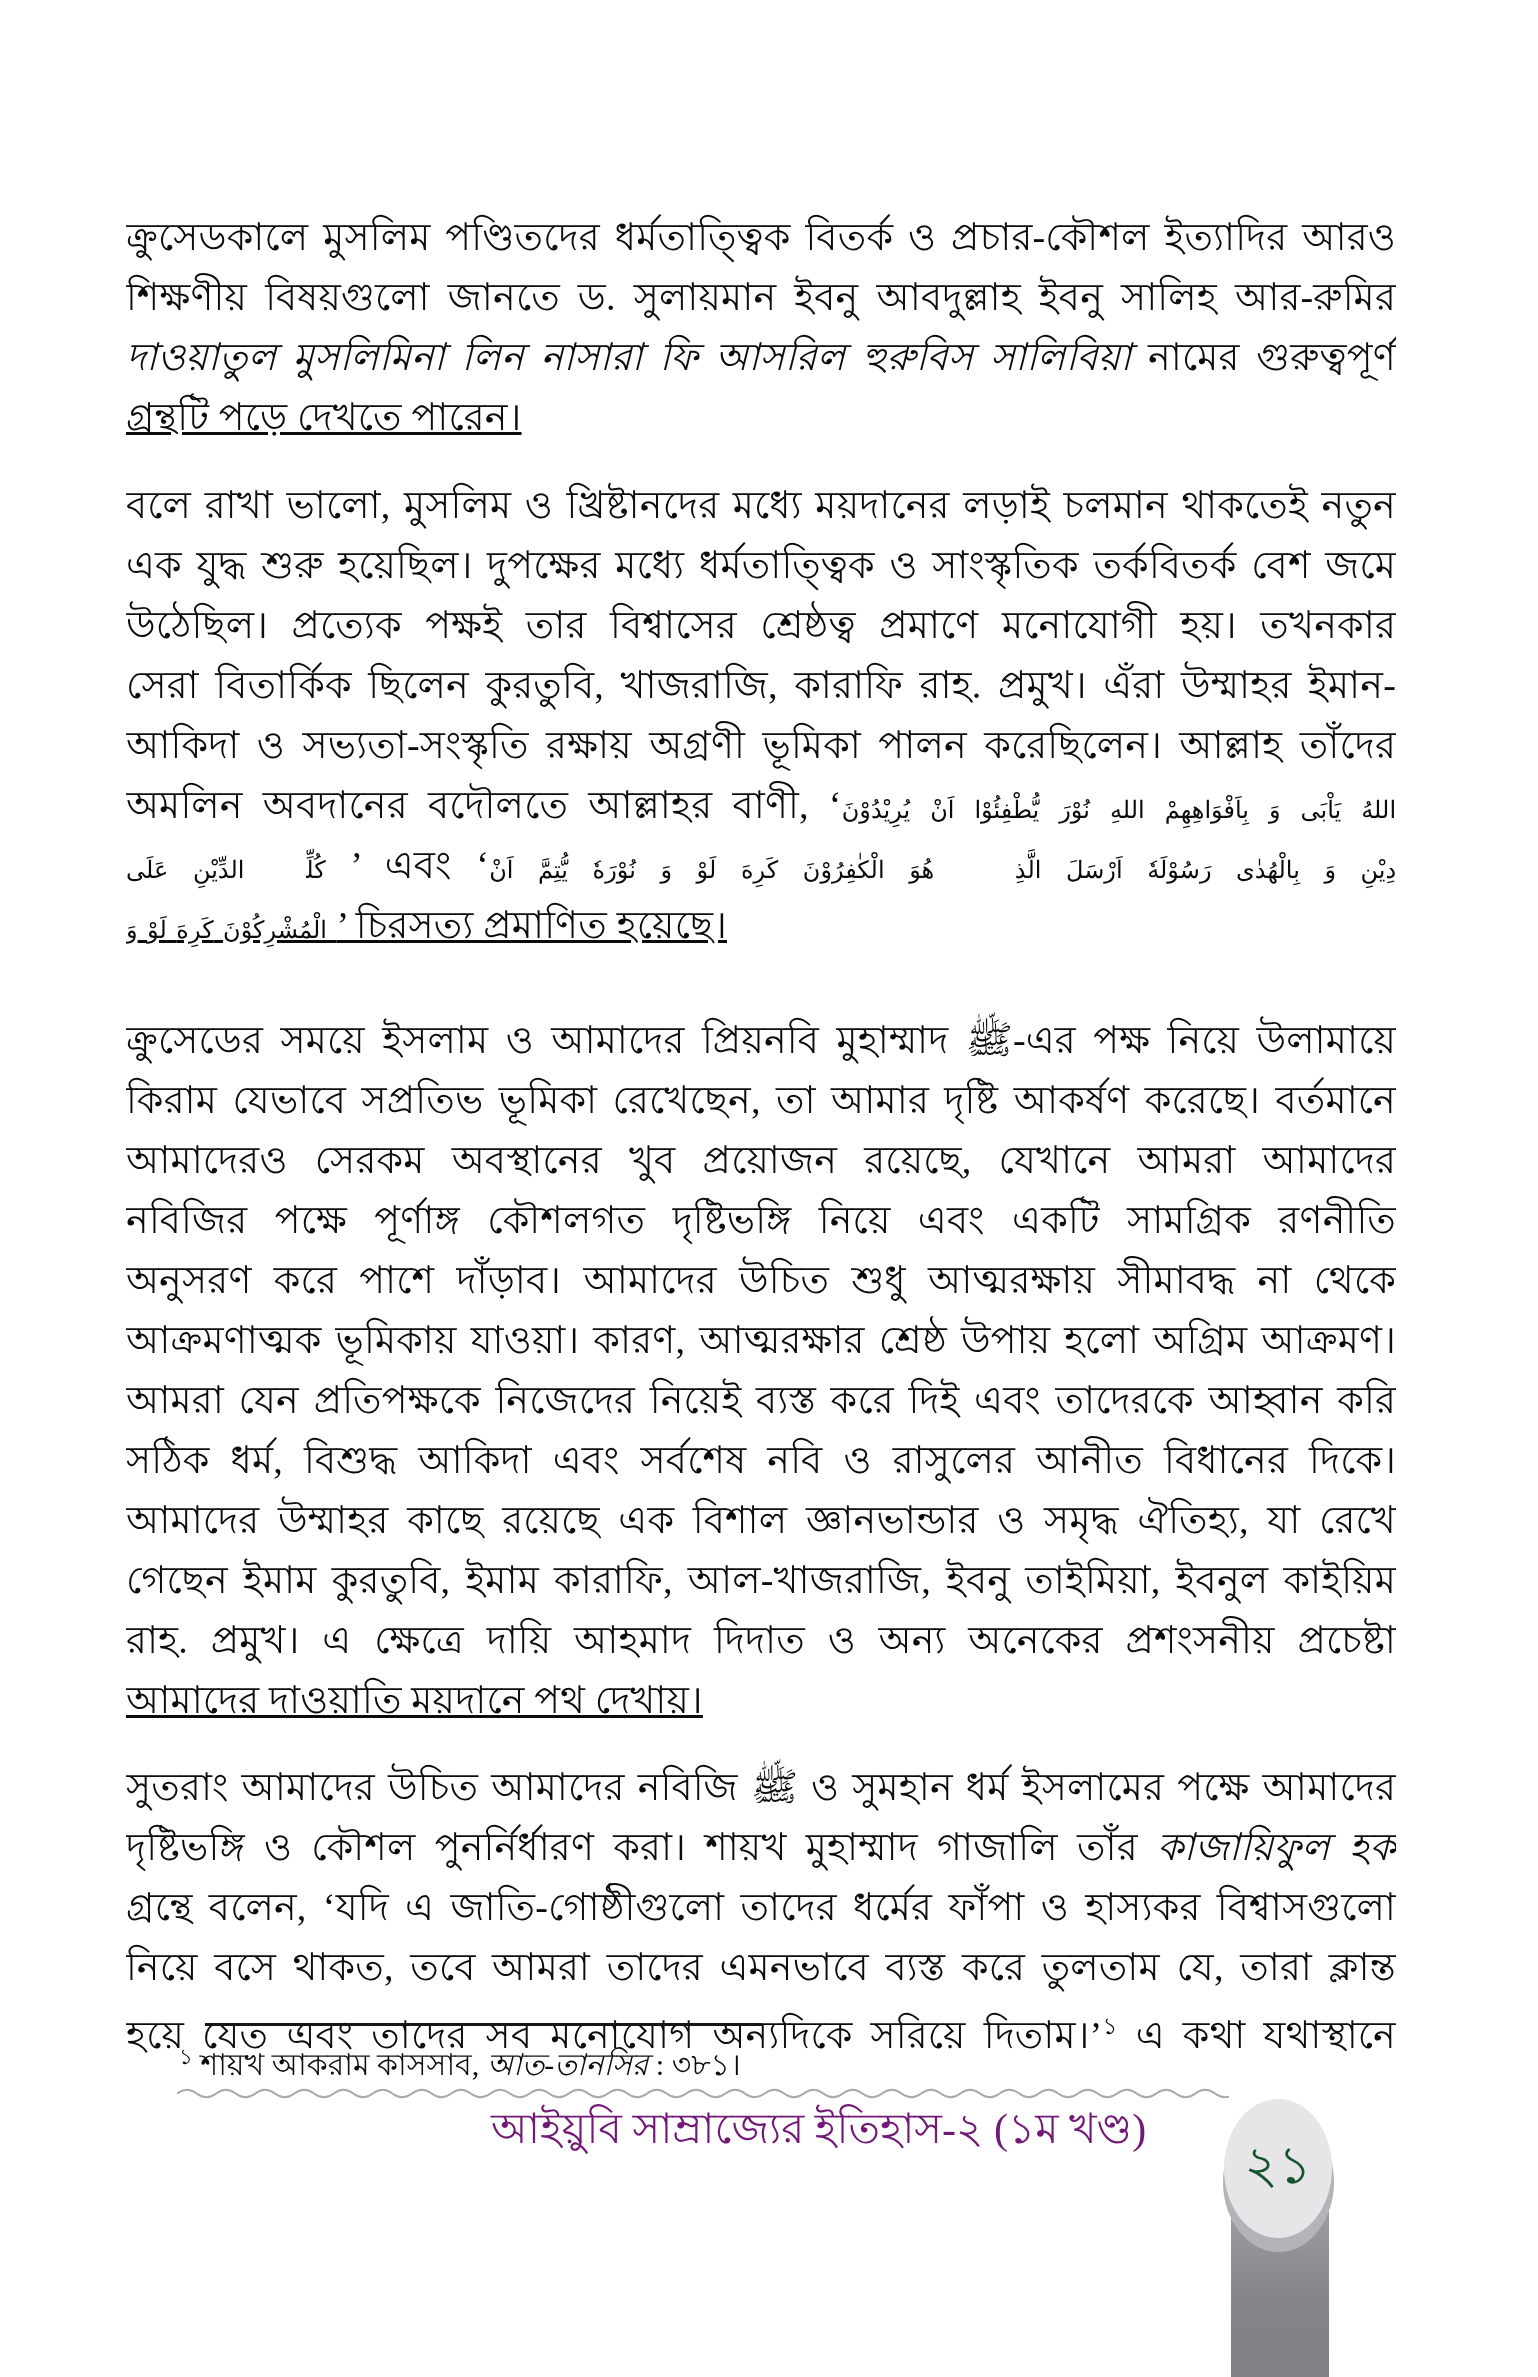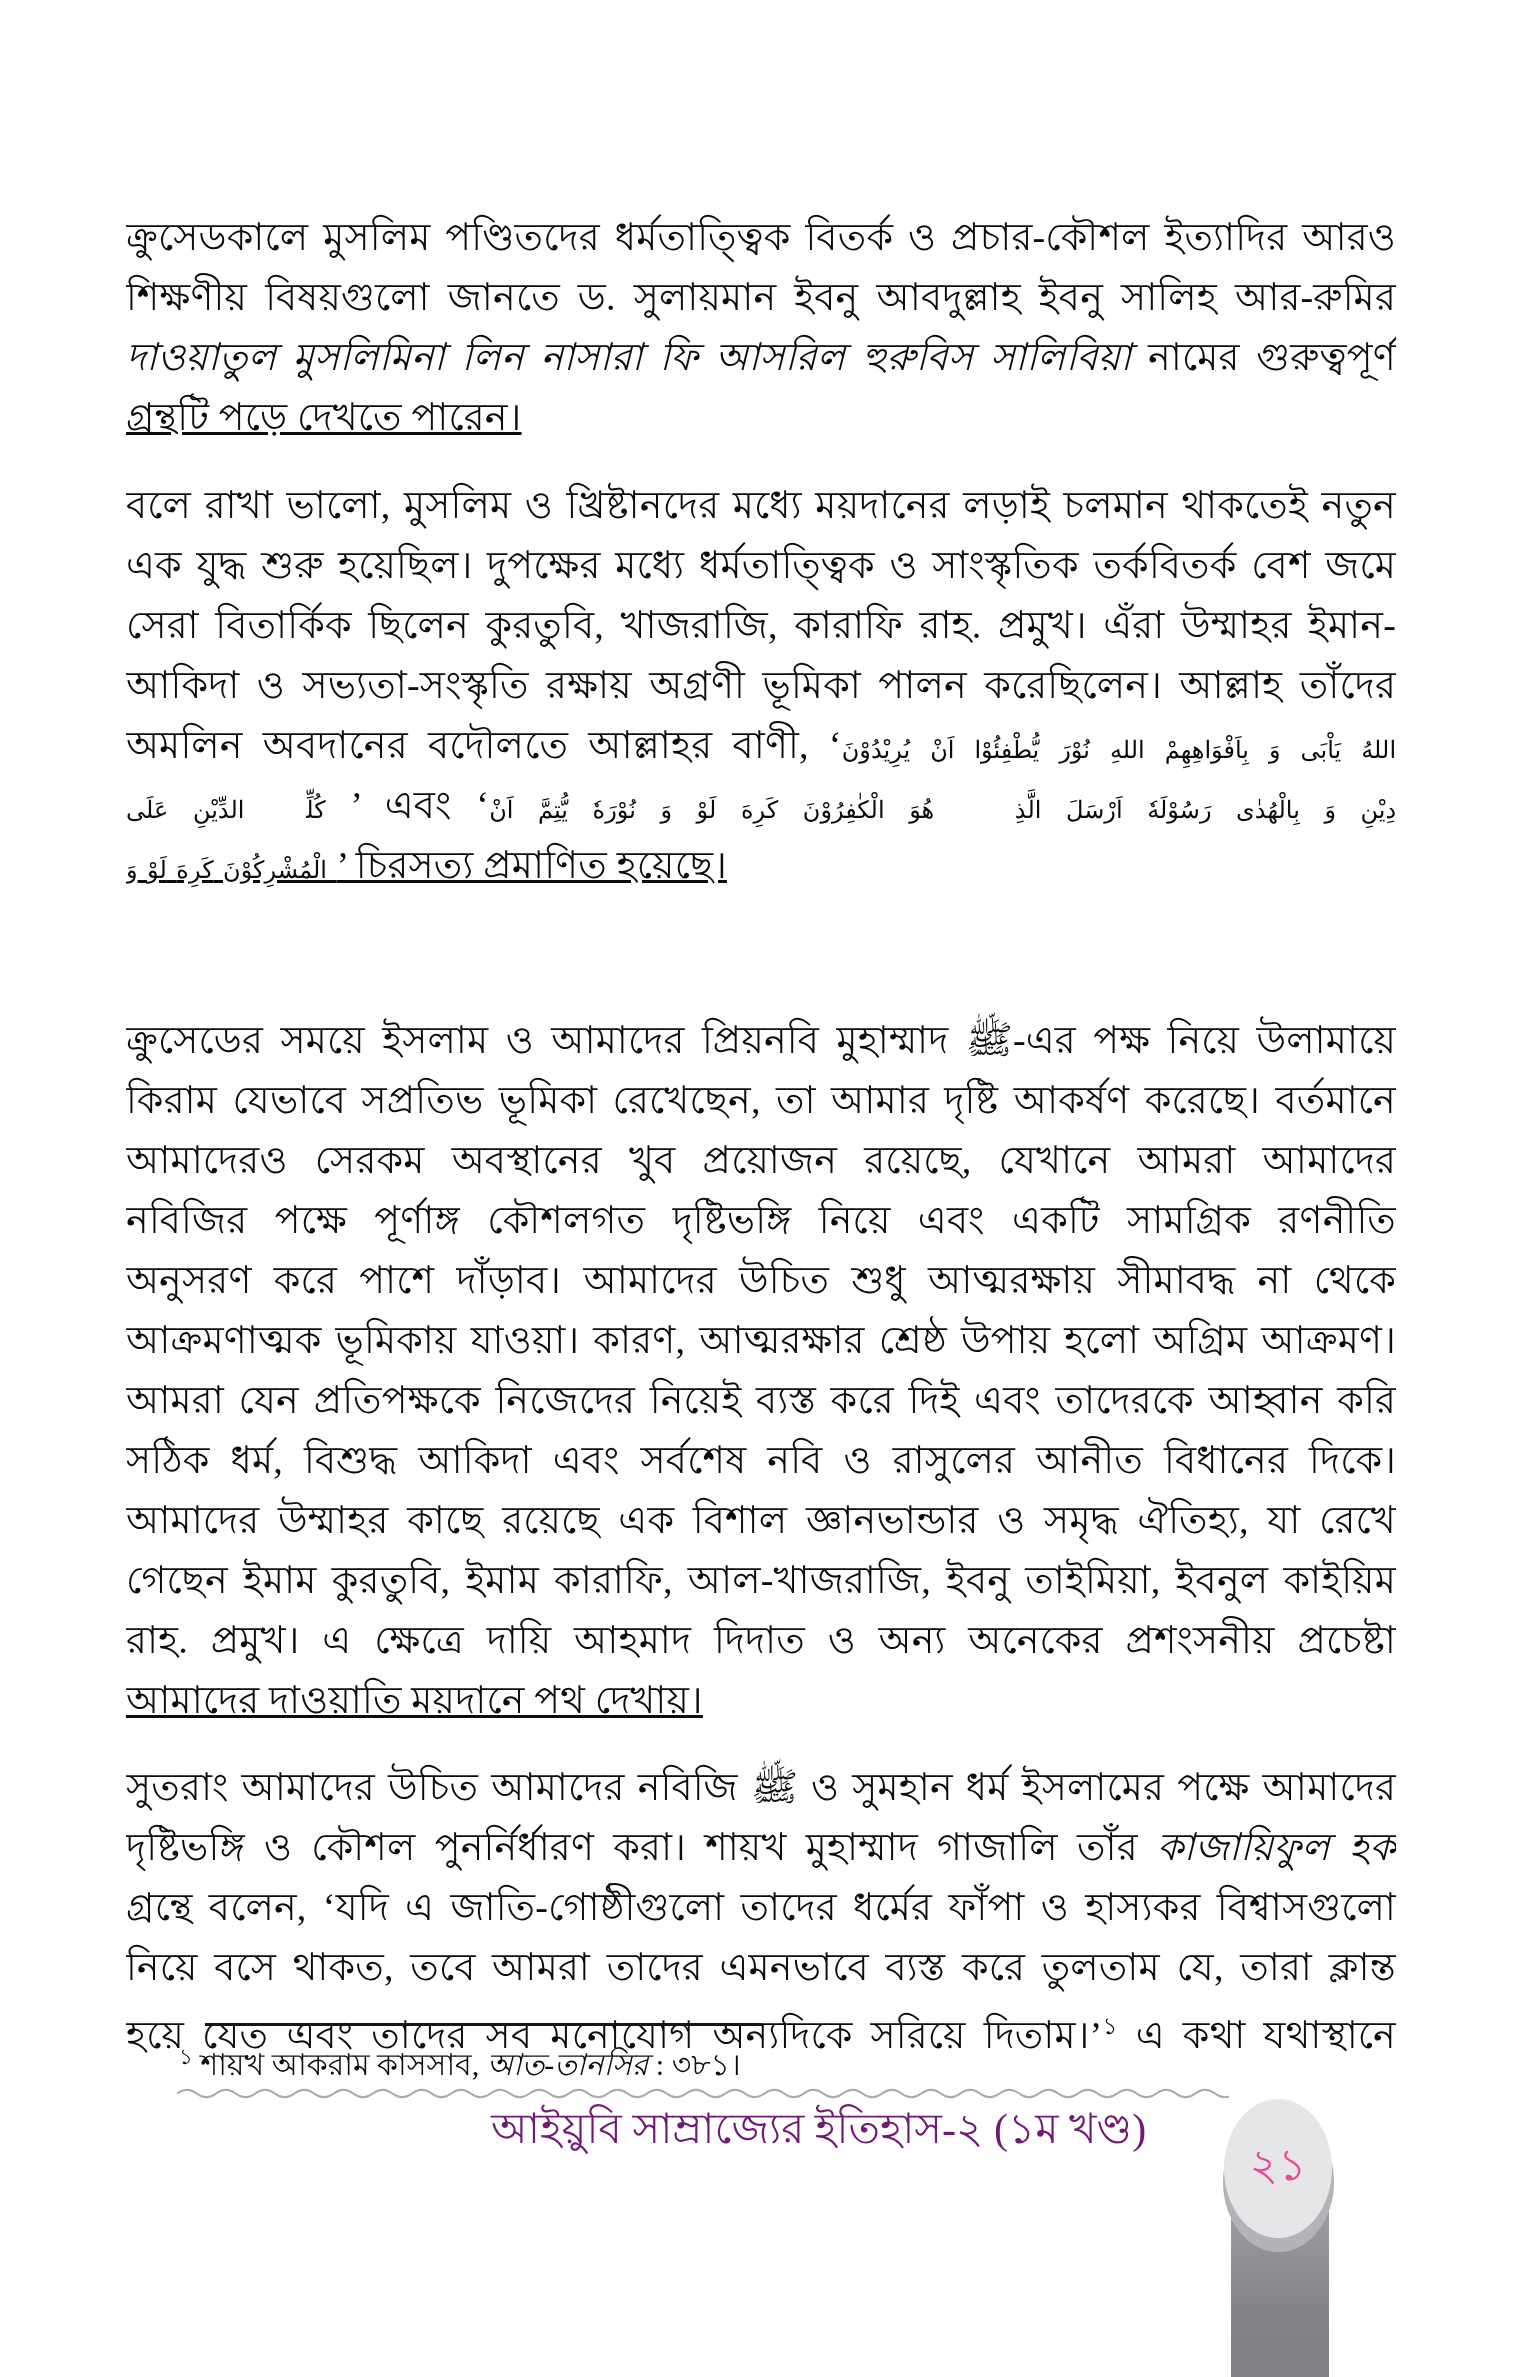--- a/index.html
+++ b/index.html
@@ -40,36 +40,37 @@
     position:absolute;left:1223px;top:2112px;width:111px;height:140px;
     border-radius:50%;background:#b4b4b8;
   }
   #page-tab-ellipse{
     position:absolute;left:1224px;top:2099px;width:108px;height:139px;
     border-radius:50%;background:#e6e6e8;
   }
   #page-number{
     position:absolute;left:1224px;top:2099px;width:108px;height:139px;
     display:flex;align-items:center;justify-content:center;
-    font-size:44px;color:#ec4899;
+    font-size:52px;color:#14532d;
   }
 </style>
 </head>
 <body>
 
 <div id="body-text">
     <div class="para" style="top: 207px;">
       <div class="line"><span class="n">ক্রুসেডকালে মুসলিম পণ্ডিতদের ধর্মতাত্ত্বিক বিতর্ক ও প্রচার-কৌশল ইত্যাদির আরও</span></div>
       <div class="line"><span class="n">শিক্ষণীয় বিষয়গুলো জানতে ড. সুলায়মান ইবনু আবদুল্লাহ ইবনু সালিহ আর-রুমির</span></div>
       <div class="line"><span class="i">দাওয়াতুল মুসলিমিনা লিন নাসারা ফি আসরিল হুরুবিস সালিবিয়া</span><span class="n"> নামের গুরুত্বপূর্ণ</span></div>
       <div class="line last"><span class="n">গ্রন্থটি পড়ে দেখতে পারেন।</span></div>
     </div>
     <div class="para" style="top: 475px;">
       <div class="line"><span class="n">বলে রাখা ভালো, মুসলিম ও খ্রিষ্টানদের মধ্যে ময়দানের লড়াই চলমান থাকতেই নতুন</span></div>
       <div class="line"><span class="n">এক যুদ্ধ শুরু হয়েছিল। দুপক্ষের মধ্যে ধর্মতাত্ত্বিক ও সাংস্কৃতিক তর্কবিতর্ক বেশ জমে</span></div>
+      <div class="line"><span class="n">উঠেছিল। প্রত্যেক পক্ষই তার বিশ্বাসের শ্রেষ্ঠত্ব প্রমাণে মনোযোগী হয়। তখনকার</span></div>
       <div class="line"><span class="n">সেরা বিতার্কিক ছিলেন কুরতুবি, খাজরাজি, কারাফি রাহ. প্রমুখ। এঁরা উম্মাহর ইমান-</span></div>
       <div class="line"><span class="n">আকিদা ও সভ্যতা-সংস্কৃতি রক্ষায় অগ্রণী ভূমিকা পালন করেছিলেন। আল্লাহ তাঁদের</span></div>
       <div class="line"><span class="n">অমলিন অবদানের বদৌলতে আল্লাহর বাণী, ‘</span><span class="ar"><span class="arw">يُرِيْدُوْنَ</span> <span class="arw">اَنْ</span> <span class="arw">يُّطْفِئُوْا</span> <span class="arw">نُوْرَ</span> <span class="arw">اللهِ</span> <span class="arw">بِاَفْوَاهِهِمْ</span> <span class="arw">وَ</span> <span class="arw">يَاْبَى</span> <span class="arw">اللهُ</span> </span> </div>
       <div class="line"><span class="ar"><span class="arw">عَلَى</span> <span class="arw">الدِّيْنِ</span> <span class="arw">كُلِّهٖ</span></span> <span class="n">’ এবং ‘</span><span class="ar"><span class="arw">اَنْ</span> <span class="arw">يُّتِمَّ</span> <span class="arw">نُوْرَهٗ</span> <span class="arw">وَ</span> <span class="arw">لَوْ</span> <span class="arw">كَرِهَ</span> <span class="arw">الْكٰفِرُوْنَ</span></span> <span class="ar"><span class="arw">هُوَ</span> <span class="arw">الَّذِيْۤ</span> <span class="arw">اَرْسَلَ</span> <span class="arw">رَسُوْلَهٗ</span> <span class="arw">بِالْهُدٰى</span> <span class="arw">وَ</span> <span class="arw">دِيْنِ</span>  </span> </div>
       <div class="line last"><span class="ar"><span class="arw">وَ</span> <span class="arw">لَوْ</span> <span class="arw">كَرِهَ</span> <span class="arw">الْمُشْرِكُوْنَ</span></span> <span class="n">’ চিরসত্য প্রমাণিত হয়েছে।</span></div>
     </div>
     <div class="para" style="top: 1010px;">
       <div class="line"><span class="n">ক্রুসেডের সময়ে ইসলাম ও আমাদের প্রিয়নবি মুহাম্মাদ </span><span class="sym">ﷺ</span><span class="n">-এর পক্ষ নিয়ে উলামায়ে</span></div>
       <div class="line"><span class="n">কিরাম যেভাবে সপ্রতিভ ভূমিকা রেখেছেন, তা আমার দৃষ্টি আকর্ষণ করেছে। বর্তমানে</span></div>
       <div class="line"><span class="n">আমাদেরও সেরকম অবস্থানের খুব প্রয়োজন রয়েছে, যেখানে আমরা আমাদের</span></div>

